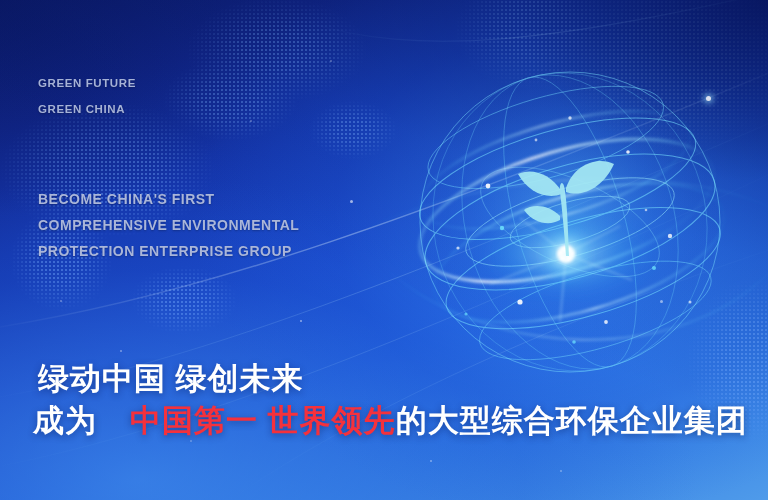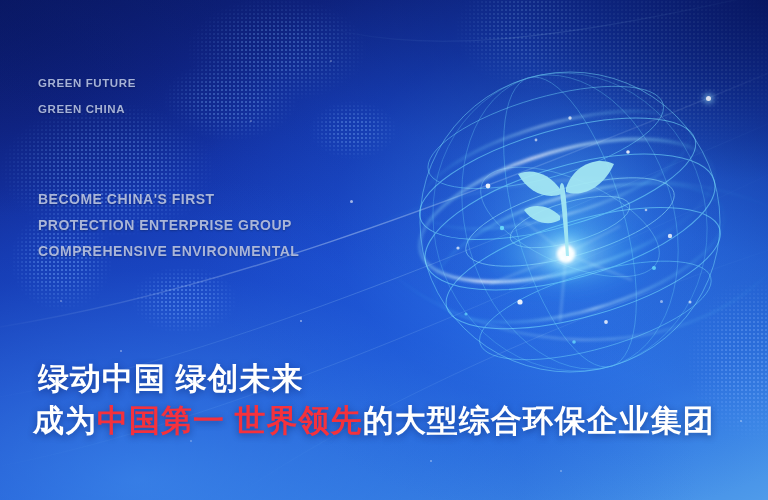--- a/index.html
+++ b/index.html
@@ -135,21 +135,21 @@
     white-space: nowrap;
     letter-spacing: 1px;
   }
   .hl-2 {
     font-size: 31px;
     line-height: 42px;
     padding-left: 3px;
     white-space: nowrap;
     letter-spacing: 1px;
   }
-  .hl-red { color: #f5313c; }
+  .hl-red { color: #f5313c; margin-left: 33px; }
 </style>
 </head>
 <body>
 
 <div id="banner">
 
   <div class="dotmap"></div>
   <div class="vignette"></div>
 
   <svg class="streaks" width="768" height="500" viewBox="0 0 768 500">
@@ -289,22 +289,22 @@
     <div class="sp" style="left:190px; top:440px; width:2px;  height:2px; opacity:.3;"></div>
   </div>
 
   <div class="eyebrow">
     <div>GREEN FUTURE</div>
     <div>GREEN CHINA</div>
   </div>
 
   <div class="claim">
     <div>BECOME CHINA'S FIRST</div>
+    <div>COMPREHENSIVE ENVIRONMENTAL</div>
     <div>PROTECTION ENTERPRISE GROUP</div>
-    <div>COMPREHENSIVE ENVIRONMENTAL</div>
   </div>
 
   <div class="headline">
     <div class="hl-1">绿动中国 绿创未来</div>
     <div class="hl-2"><span>成为</span><span class="hl-red">中国第一 世界领先</span><span>的大型综合环保企业集团</span></div>
   </div>
 
 </div>
 
 </body></html>

